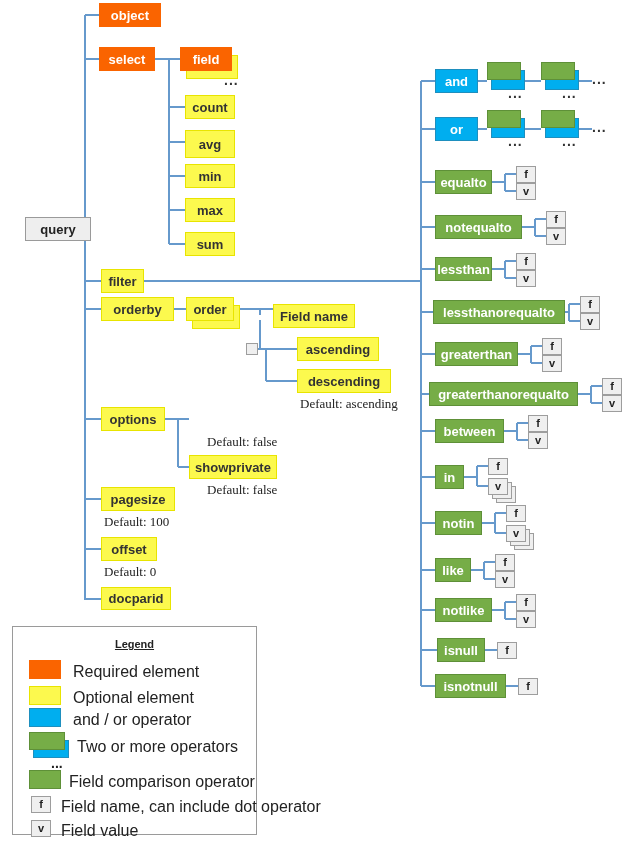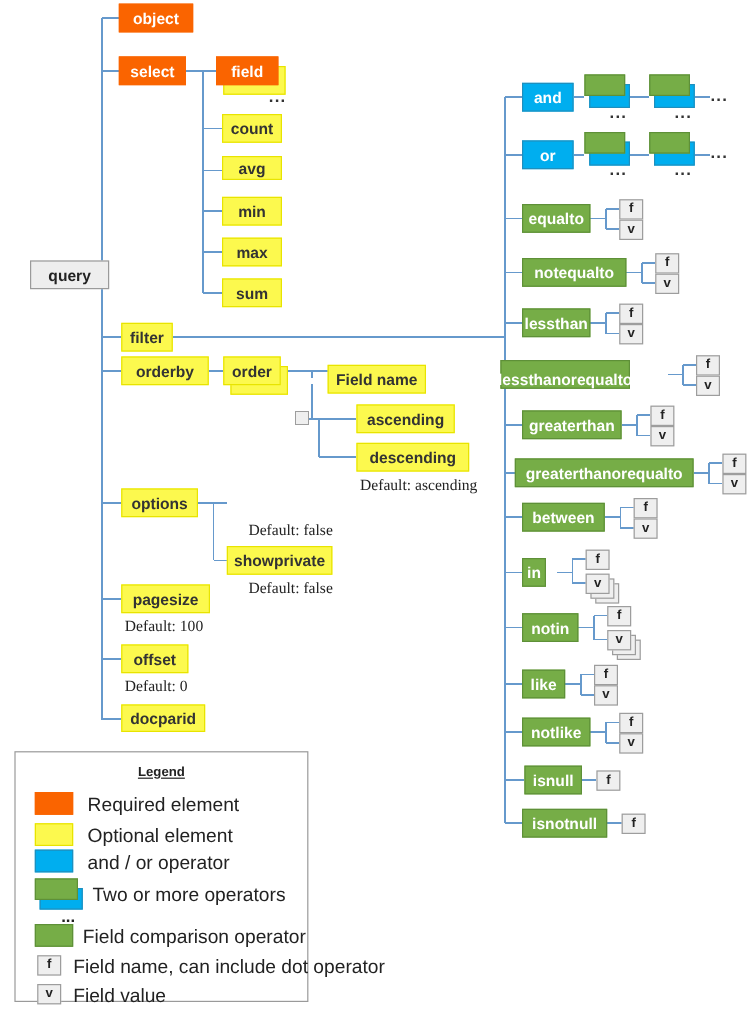--- a/index.html
+++ b/index.html
@@ -237,21 +237,21 @@
 
   <div class="stack n-opt" style="left:186px;top:55px;width:52px;height:24px;"></div>
   <div class="node n-req" style="left:180px;top:47px;width:52px;height:24px;">
     <span>field</span>
   </div>
   <div class="ellipsis" style="left:224px;top:73px;">...</div>
 
   <div class="node n-opt" style="left:185px;top:95px;width:50px;height:24px;">
     <span>count</span>
   </div>
-  <div class="node n-opt" style="left:185px;top:130px;width:50px;height:20px;">
+  <div class="node n-opt" style="left:185px;top:130px;width:50px;height:28px;">
     <span>avg</span>
   </div>
   <div class="node n-opt" style="left:185px;top:164px;width:50px;height:24px;">
     <span>min</span>
   </div>
   <div class="node n-opt" style="left:185px;top:198px;width:50px;height:24px;">
     <span>max</span>
   </div>
   <div class="node n-opt" style="left:185px;top:232px;width:50px;height:24px;">
     <span>sum</span>
@@ -315,21 +315,21 @@
   </div>
   <div class="chip" style="left:546px;top:211px;">f</div>
   <div class="chip" style="left:546px;top:228px;">v</div>
 
   <div class="node n-green" style="left:435px;top:257px;width:57px;height:24px;">
     <span>lessthan</span>
   </div>
   <div class="chip" style="left:516px;top:253px;">f</div>
   <div class="chip" style="left:516px;top:270px;">v</div>
 
-  <div class="node n-green" style="left:417px;top:300px;width:108px;height:24px;align-items:flex-end;">
+  <div class="node n-green" style="left:433px;top:300px;width:132px;height:24px;">
     <span>lessthanorequalto</span>
   </div>
   <div class="chip" style="left:580px;top:296px;">f</div>
   <div class="chip" style="left:580px;top:313px;">v</div>
 
   <div class="node n-green" style="left:435px;top:342px;width:83px;height:24px;">
     <span>greaterthan</span>
   </div>
   <div class="chip" style="left:542px;top:338px;">f</div>
   <div class="chip" style="left:542px;top:355px;">v</div>
@@ -339,21 +339,21 @@
   </div>
   <div class="chip" style="left:602px;top:378px;">f</div>
   <div class="chip" style="left:602px;top:395px;">v</div>
 
   <div class="node n-green" style="left:435px;top:419px;width:69px;height:24px;">
     <span>between</span>
   </div>
   <div class="chip" style="left:528px;top:415px;">f</div>
   <div class="chip" style="left:528px;top:432px;">v</div>
 
-  <div class="node n-green" style="left:435px;top:465px;width:20px;height:24px;">
+  <div class="node n-green" style="left:435px;top:465px;width:29px;height:24px;">
     <span>in</span>
   </div>
   <div class="chip" style="left:488px;top:458px;">f</div>
   <div class="chip" style="left:496px;top:486px;"></div>
   <div class="chip" style="left:492px;top:482px;"></div>
   <div class="chip" style="left:488px;top:478px;">v</div>
 
   <div class="node n-green" style="left:435px;top:511px;width:47px;height:24px;">
     <span>notin</span>
   </div>

